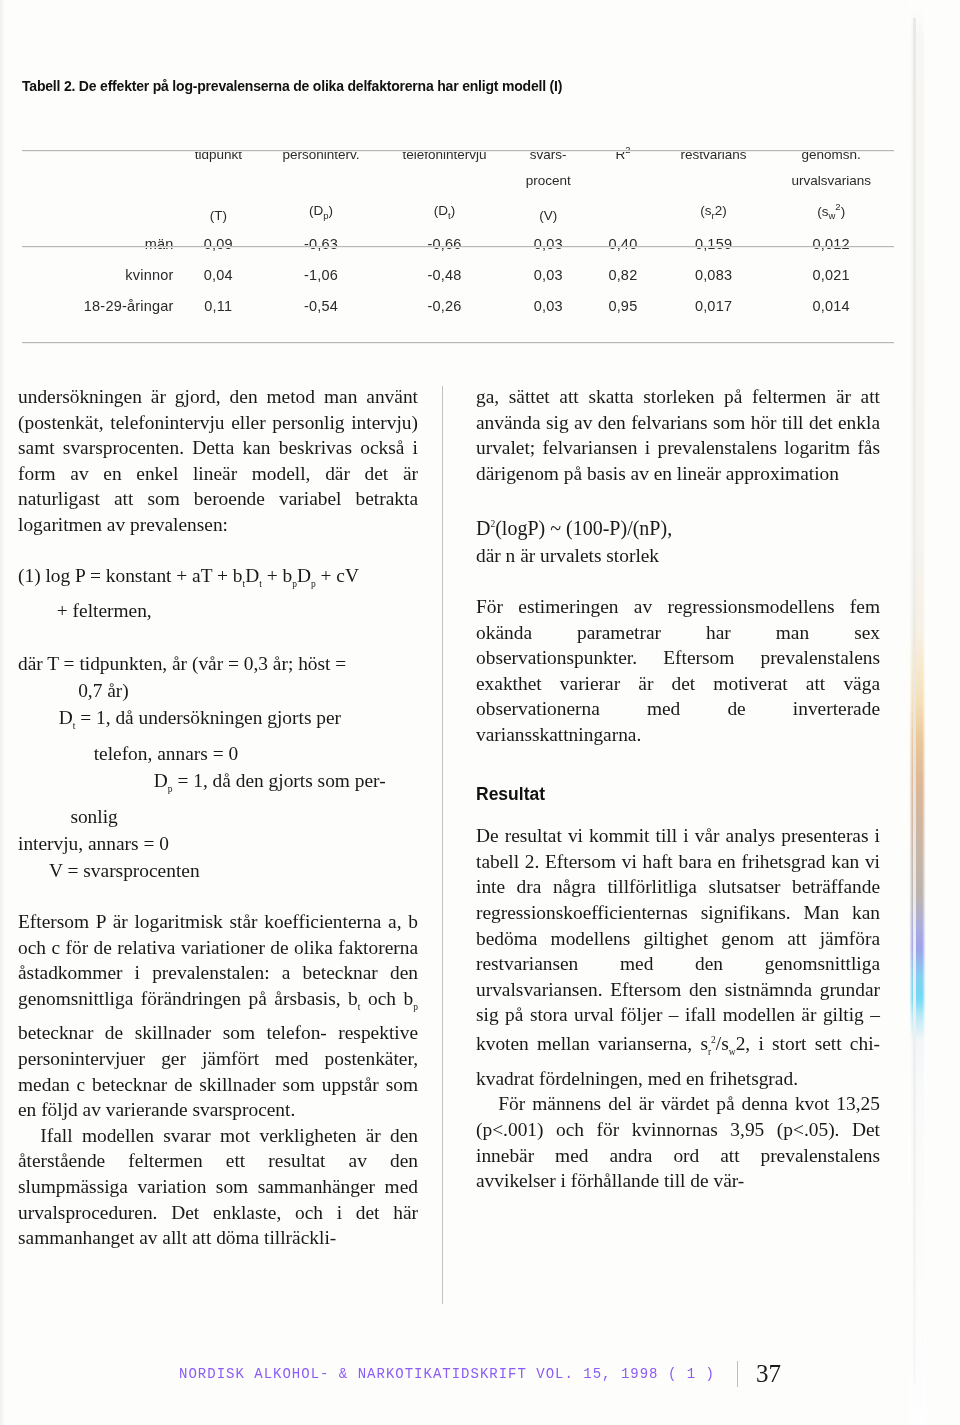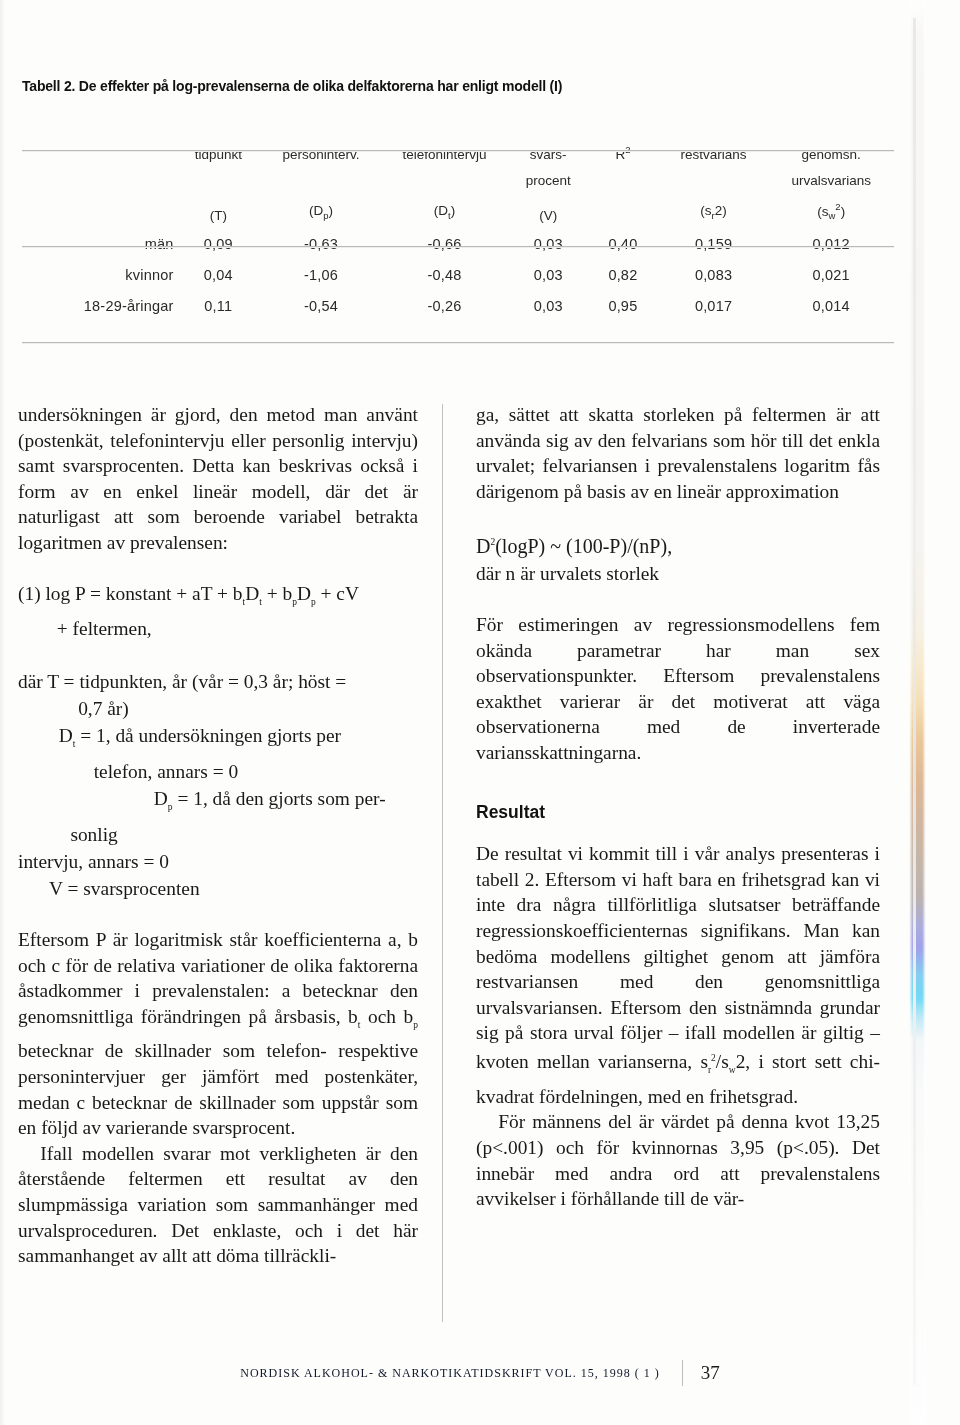--- a/index.html
+++ b/index.html
@@ -131,21 +131,21 @@
   .col-sr  { width: 110px; }
   .col-sw  { width: 126px; }
 
   sup.sup { font-size: 9.5px; vertical-align: super; }
   sub.sub { font-size: 9.5px; vertical-align: sub; }
 
   
   .columns {
     position: absolute;
     left: 14px;
-    top: 402px;
+    top: 384px;
     width: 906px;
     height: 930px;
     text-decoration: underline;
   }
   .col {
     position: absolute;
     top: 0;
     width: 400px;
     font-size: 19.4px;
     line-height: 25.6px;
@@ -205,35 +205,35 @@
   .footer-inner {
     position: absolute;
     left: 0;
     right: 0;
     top: 0;
     display: flex;
     justify-content: center;
     align-items: center;
   }
   .footer-text {
-    font-family: Liberation Serif, serif;
-    font-size: 12px;
+    font-family: Liberation Mono, monospace;
+    font-size: 14px;
     letter-spacing: 1.0px;
-    color: #0f172a;
+    color: #8b5cf6;
     white-space: nowrap;
   }
   .footer-sep {
     width: 1px;
     height: 26px;
     background: #bdbdbd;
     margin: 0 18px 0 22px;
   }
   .footer-page {
     font-family: "Liberation Serif", "DejaVu Serif", serif;
-    font-size: 19px;
+    font-size: 25px;
     color: #1a1a1a;
   }
 </style>
 </head>
 <body>
 
 <div class="page">
 
   <div class="scan-edge-left"></div>
   <div class="scan-strip"></div>

